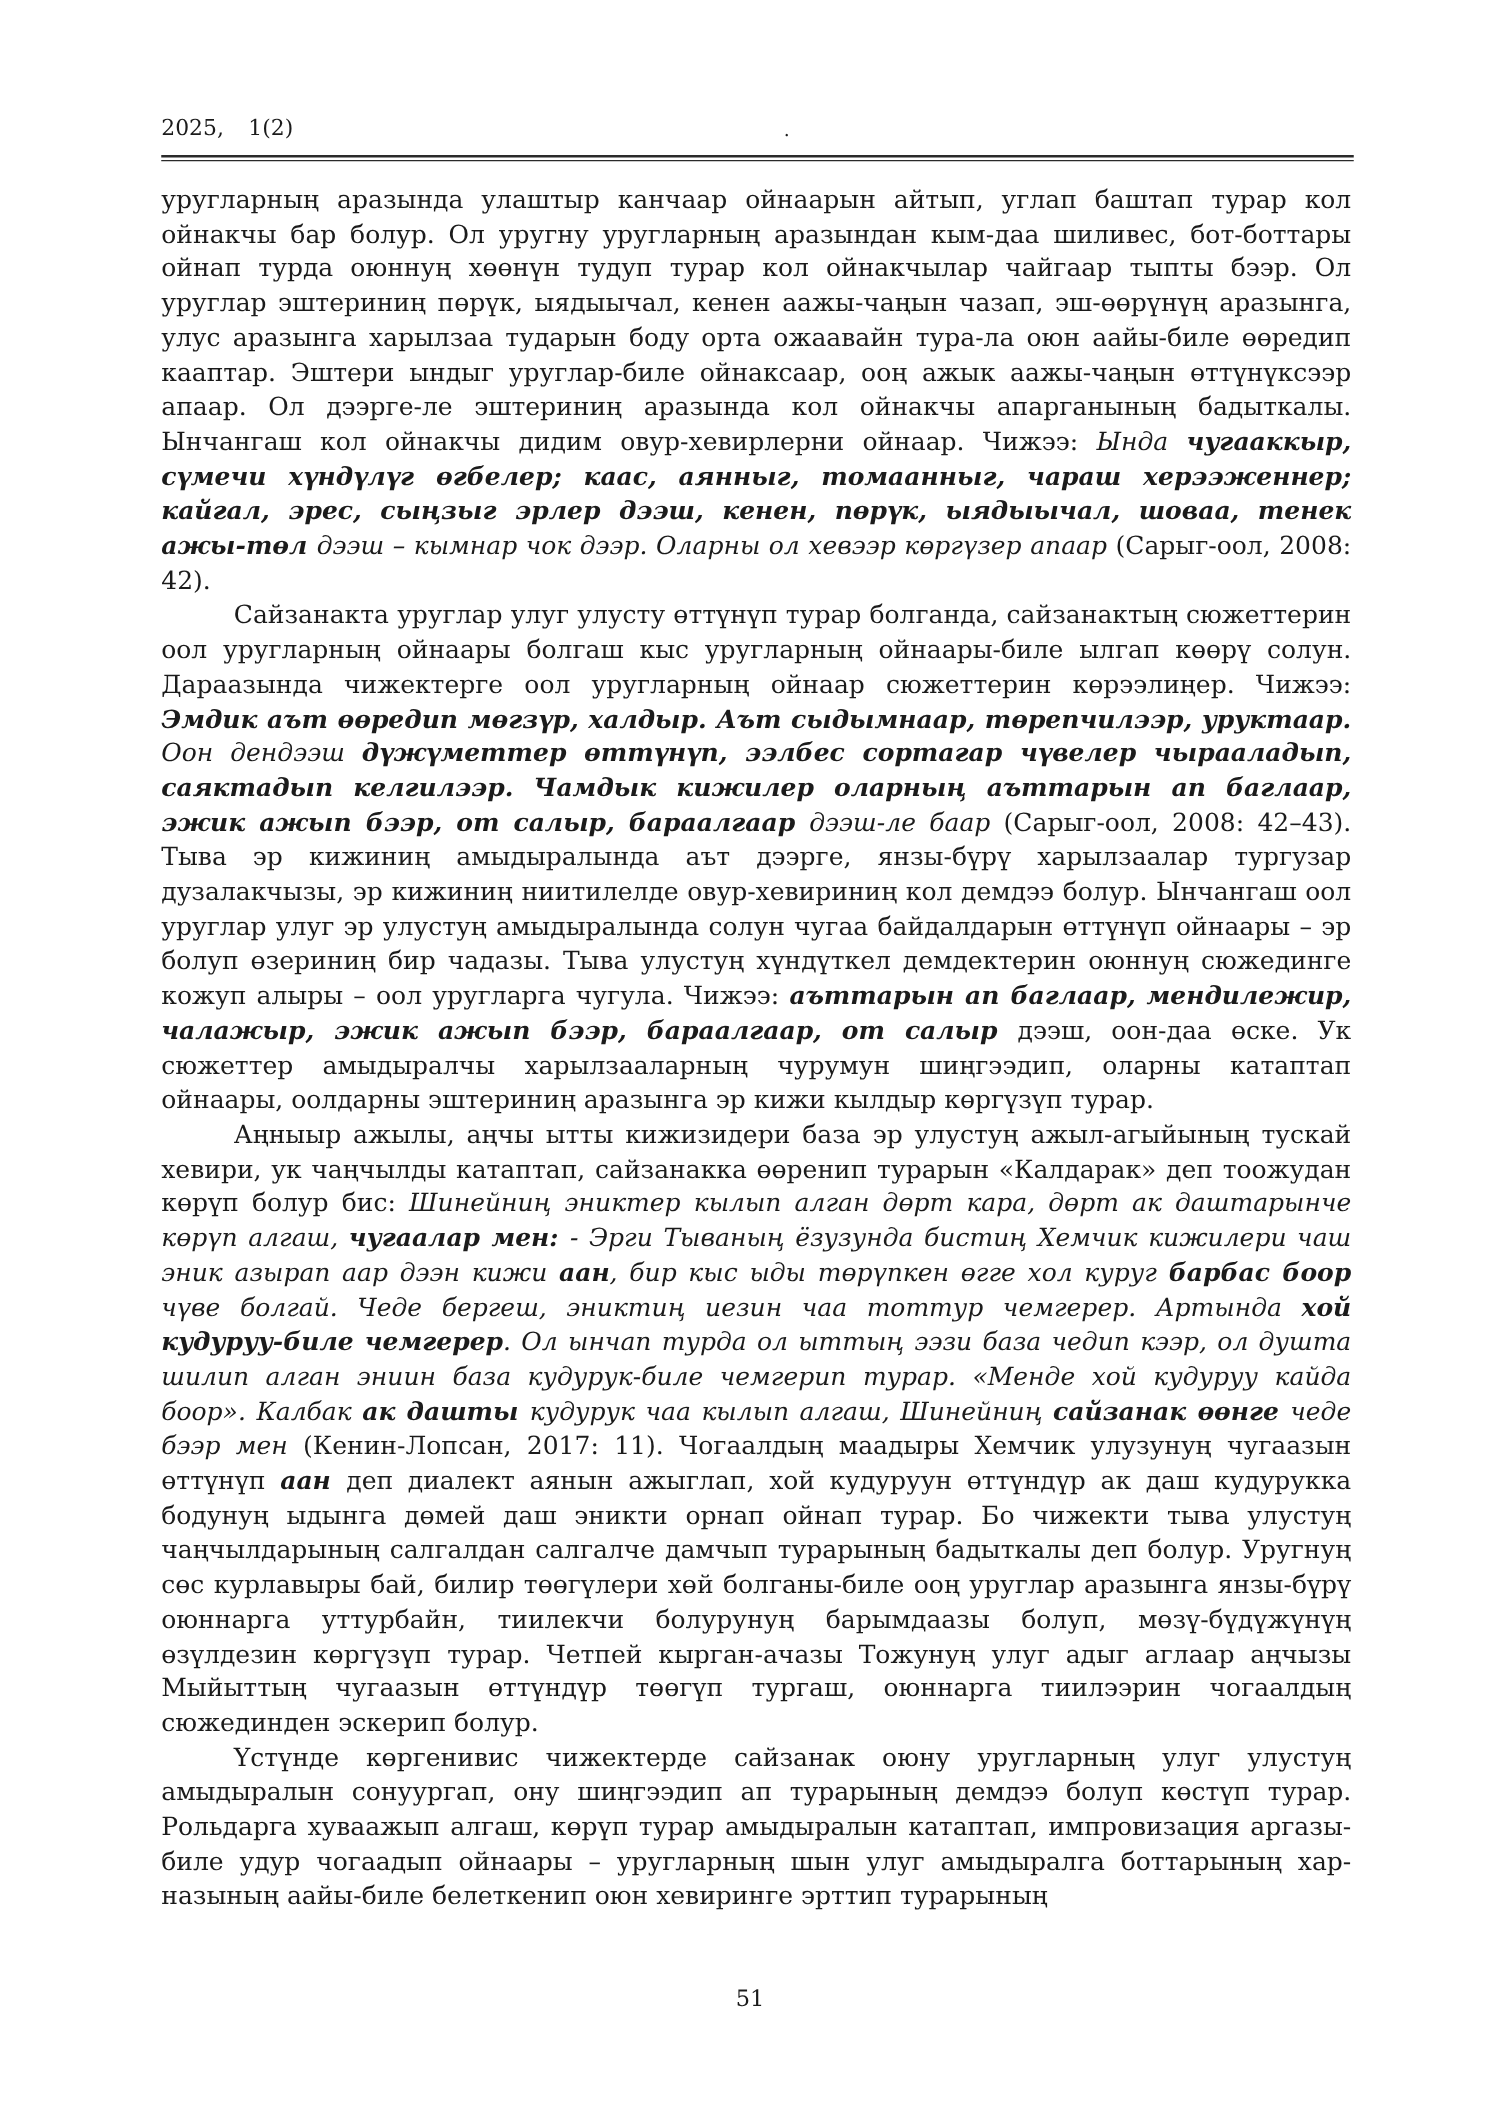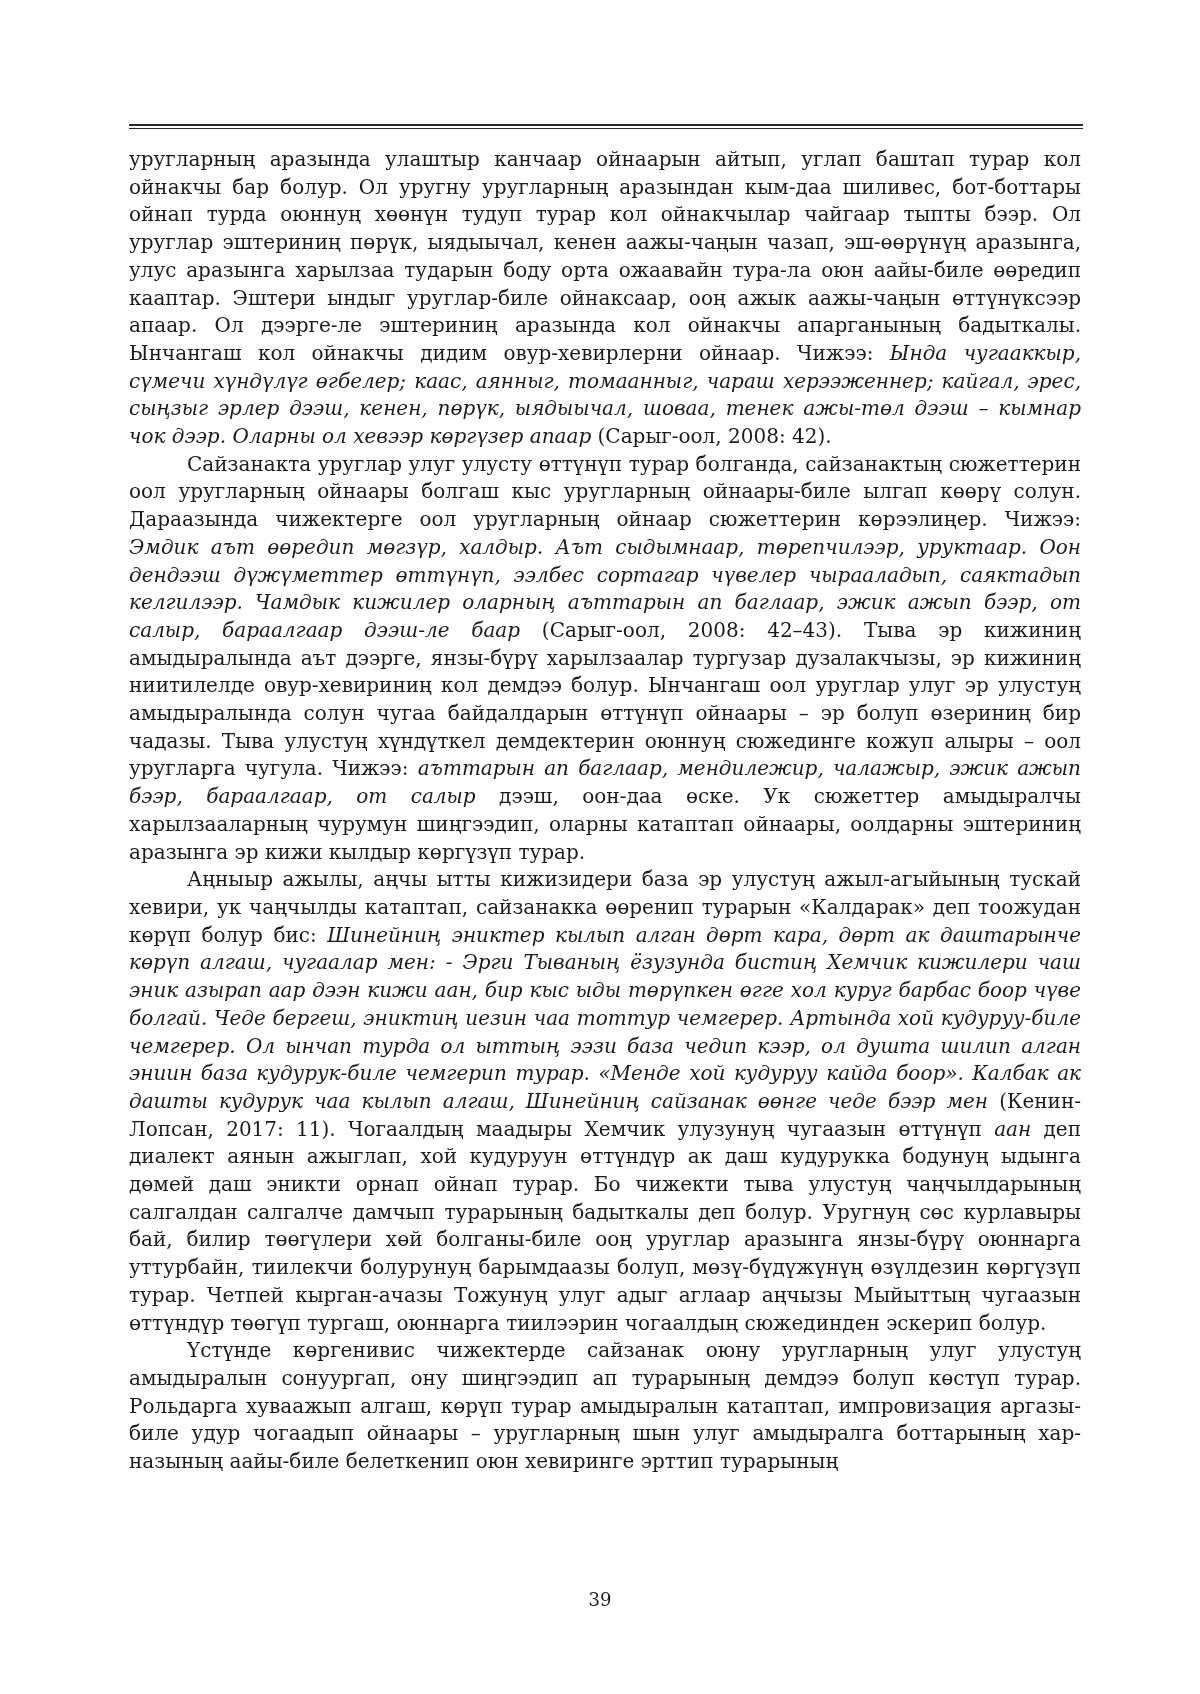--- a/index.html
+++ b/index.html
@@ -48,43 +48,48 @@
     width: 952px;
     text-align: justify;
     font-size: 20px;
     line-height: 27.7px;
     color: #1b1b1b;
   }
   .para { margin: 0; padding: 0; }
   .para.indent { text-indent: 58px; }
   .run-normal { font-style: normal; font-weight: normal; margin-top: 48px; }
   .run-italic { font-style: italic; font-weight: normal; }
-  .run-bolditalic { font-style: italic; font-weight: normal; }
+  .run-bolditalic { font-style: italic; font-weight: bold; }
   .footer {
     position: absolute;
     top: 1589px;
     left: 0;
     width: 100%;
     text-align: center;
     font-size: 18px;
     color: #1b1b1b;
   }
 </style>
 </head>
 <body>
 
 <div class="page">
 
+  <div class="header">
+    <span class="year">2025,</span>
+    <span class="issue">1(2)</span>
+    <span class="sep">.</span>
+  </div>
 
   <div class="header-rule"></div>
 
   <div class="article">
       <p class="para"><span class="run-normal">уругларның аразында улаштыр канчаар ойнаарын айтып, углап баштап турар кол ойнакчы бар болур. Ол уругну уругларның аразындан кым-даа шиливес, бот-боттары ойнап турда оюннуң хөөнүн тудуп турар кол ойнакчылар чайгаар тыпты бээр. Ол уруглар эштериниң пөрүк, ыядыычал, кенен аажы-чаңын чазап, эш-өөрүнүң аразынга, улус аразынга харылзаа тударын боду орта ожаавайн тура-ла оюн аайы-биле өөредип кааптар. Эштери ындыг уруглар-биле ойнаксаар, ооң ажык аажы-чаңын өттүнүксээр апаар. Ол дээрге-ле эштериниң аразында кол ойнакчы апарганының бадыткалы. Ынчангаш кол ойнакчы дидим овур-хевирлерни ойнаар. Чижээ: </span><span class="run-italic">Ында </span><span class="run-bolditalic">чугааккыр, сүмечи хүндүлүг өгбелер; каас, аянныг, томаанныг, чараш херээженнер; кайгал, эрес, сыңзыг эрлер дээш, кенен, пөрүк, ыядыычал, шоваа, тенек ажы-төл </span><span class="run-italic">дээш – кымнар чок дээр. Оларны ол хевээр көргүзер апаар </span><span class="run-normal">(Сарыг-оол, 2008: 42).</span></p>
       <p class="para indent"><span class="run-normal">Сайзанакта уруглар улуг улусту өттүнүп турар болганда, сайзанактың сюжеттерин оол уругларның ойнаары болгаш кыс уругларның ойнаары-биле ылгап көөрү солун. Дараазында чижектерге оол уругларның ойнаар сюжеттерин көрээлиңер. Чижээ: </span><span class="run-bolditalic">Эмдик аът өөредип мөгзүр, халдыр. Аът сыдымнаар, төрепчилээр, уруктаар. </span><span class="run-italic">Оон дендээш </span><span class="run-bolditalic">дүжүметтер өттүнүп, ээлбес сортагар чүвелер чырааладып, саяктадып келгилээр. Чамдык кижилер оларның аъттарын ап баглаар, эжик ажып бээр, от салыр, бараалгаар </span><span class="run-italic">дээш-ле баар </span><span class="run-normal">(Сарыг-оол, 2008: 42–43). Тыва эр кижиниң амыдыралында аът дээрге, янзы-бүрү харылзаалар тургузар дузалакчызы, эр кижиниң ниитилелде овур-хевириниң кол демдээ болур. Ынчангаш оол уруглар улуг эр улустуң амыдыралында солун чугаа байдалдарын өттүнүп ойнаары – эр болуп өзериниң бир чадазы. Тыва улустуң хүндүткел демдектерин оюннуң сюжединге кожуп алыры – оол уругларга чугула. Чижээ: </span><span class="run-bolditalic">аъттарын ап баглаар, мендилежир, чалажыр, эжик ажып бээр, бараалгаар, от салыр </span><span class="run-normal">дээш, оон-даа өске. Ук сюжеттер амыдыралчы харылзааларның чурумун шиңгээдип, оларны катаптап ойнаары, оолдарны эштериниң аразынга эр кижи кылдыр көргүзүп турар.</span></p>
       <p class="para indent"><span class="run-normal">Аңныыр ажылы, аңчы ытты кижизидери база эр улустуң ажыл-агыйының тускай хевири, ук чаңчылды катаптап, сайзанакка өөренип турарын «Калдарак» деп тоожудан көрүп болур бис: </span><span class="run-italic">Шинейниң эниктер кылып алган дөрт кара, дөрт ак даштарынче көрүп алгаш, </span><span class="run-bolditalic">чугаалар мен: </span><span class="run-italic">- Эрги Тываның ёзузунда бистиң Хемчик кижилери чаш эник азырап аар дээн кижи </span><span class="run-bolditalic">аан</span><span class="run-italic">, бир кыс ыды төрүпкен өгге хол куруг </span><span class="run-bolditalic">барбас боор </span><span class="run-italic">чүве болгай. Чеде бергеш, эниктиң иезин чаа тоттур чемгерер. Артында </span><span class="run-bolditalic">хой кудуруу-биле чемгерер</span><span class="run-italic">. Ол ынчап турда ол ыттың ээзи база чедип кээр, ол душта шилип алган эниин база кудурук-биле чемгерип турар. «Менде хой кудуруу кайда боор». Калбак </span><span class="run-bolditalic">ак дашты </span><span class="run-italic">кудурук чаа кылып алгаш, Шинейниң </span><span class="run-bolditalic">сайзанак өөнге </span><span class="run-italic">чеде бээр мен </span><span class="run-normal">(Кенин-Лопсан, 2017: 11). Чогаалдың маадыры Хемчик улузунуң чугаазын өттүнүп </span><span class="run-bolditalic">аан </span><span class="run-normal">деп диалект аянын ажыглап, хой кудуруун өттүндүр ак даш кудурукка бодунуң ыдынга дөмей даш эникти орнап ойнап турар. Бо чижекти тыва улустуң чаңчылдарының салгалдан салгалче дамчып турарының бадыткалы деп болур. Уругнуң сөс курлавыры бай, билир төөгүлери хөй болганы-биле ооң уруглар аразынга янзы-бүрү оюннарга уттурбайн, тиилекчи болурунуң барымдаазы болуп, мөзү-бүдүжүнүң өзүлдезин көргүзүп турар. Четпей кырган-ачазы Тожунуң улуг адыг аглаар аңчызы Мыйыттың чугаазын өттүндүр төөгүп тургаш, оюннарга тиилээрин чогаалдың сюжединден эскерип болур.</span></p>
       <p class="para indent"><span class="run-normal">Үстүнде көргенивис чижектерде сайзанак оюну уругларның улуг улустуң амыдыралын сонуургап, ону шиңгээдип ап турарының демдээ болуп көстүп турар. Рольдарга хуваажып алгаш, көрүп турар амыдыралын катаптап, импровизация аргазы-биле удур чогаадып ойнаары – уругларның шын улуг амыдыралга боттарының хар-назының аайы-биле белеткенип оюн хевиринге эрттип турарының</span></p>
     </div>
 
   <div class="footer">
-    <span>39</span>
+    <span>51</span>
   </div>
 
 </div>
 
 </body></html>

